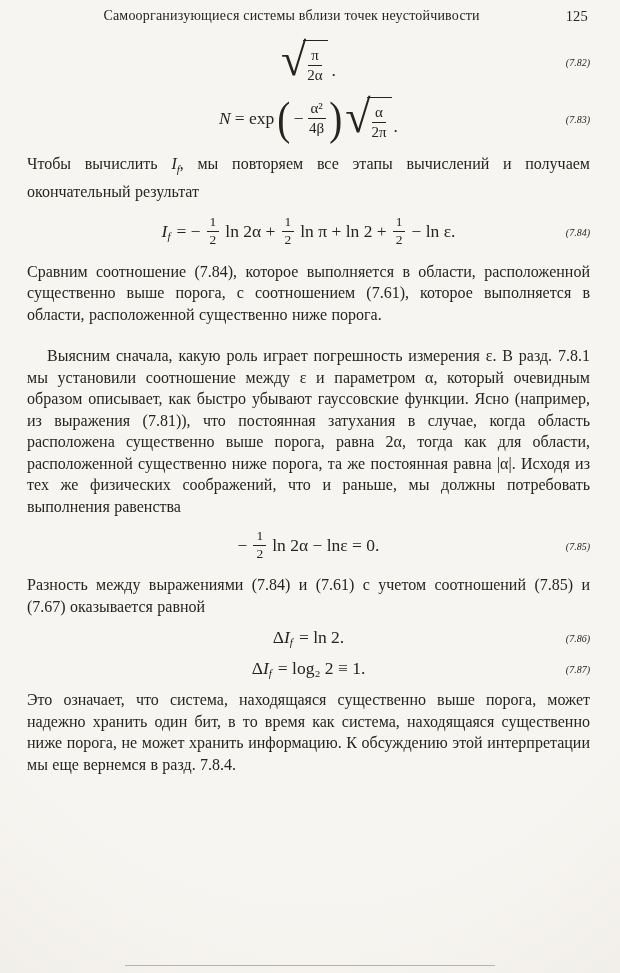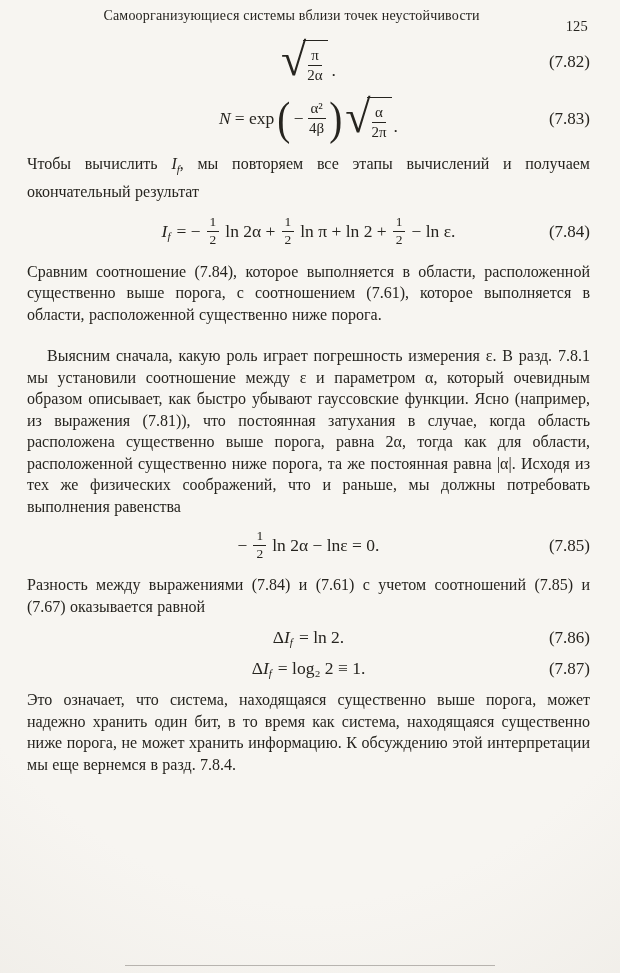--- a/index.html
+++ b/index.html
@@ -22,21 +22,21 @@
     position:relative;
     height:20px;
     font-size:14px;
     letter-spacing:.2px;
     margin-bottom:4px;
   }
   .hdr .title{
     position:absolute; left:47%; transform:translateX(-50%);
     white-space:nowrap;
   }
-  .hdr .pnum{ position:absolute; right:2px; top:10px; font-size:14.5px; }
+  .hdr .pnum{ position:absolute; right:2px; top:0; font-size:14.5px; }
 
   
   p{
     font-size:16px;
     line-height:21.5px;
     text-align:justify;
     word-spacing:.4px;
   }
   p.indent{ text-indent:20px;margin-top:20px; }
   .ivar{ font-style:italic; }
@@ -51,21 +51,22 @@
   }
   .eq-body{
     display:inline-flex;
     align-items:center;
     gap:6px;
     font-size:17.5px;
   }
   .eq-label{
     position:absolute; right:0; top:50%;
     transform:translateY(-50%);
-    font-size:17px;
+    font-size:10px;
+    font-style:italic;
   }
   .tok{ display:inline-flex; align-items:baseline; }
   .tok sub{ font-size:11px; font-style:italic; transform:translateY(3px); }
   .mvar{ font-style:italic; }
 
   .frac{
     display:inline-flex; flex-direction:column; align-items:center;
     font-size:15px; line-height:1.15;
   }
   .frac .fn{ padding:0 3px 1px; border-bottom:1.4px solid #26241f; }

